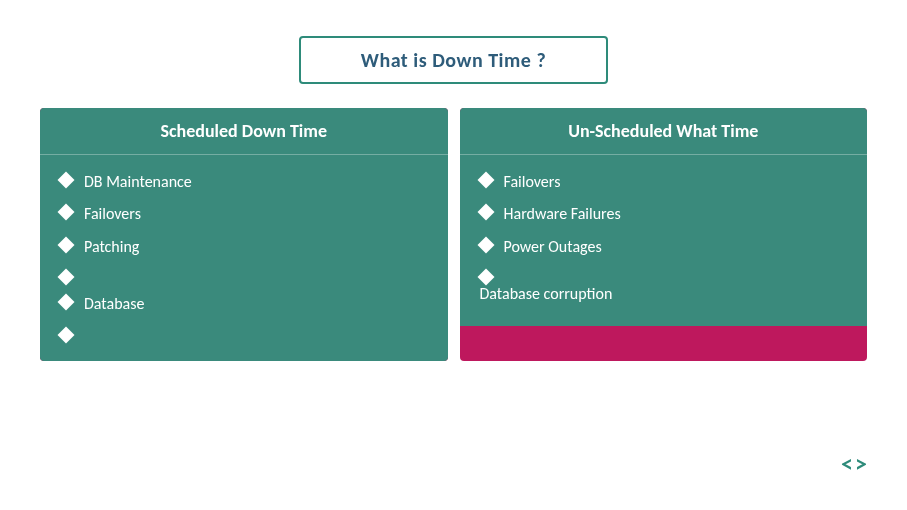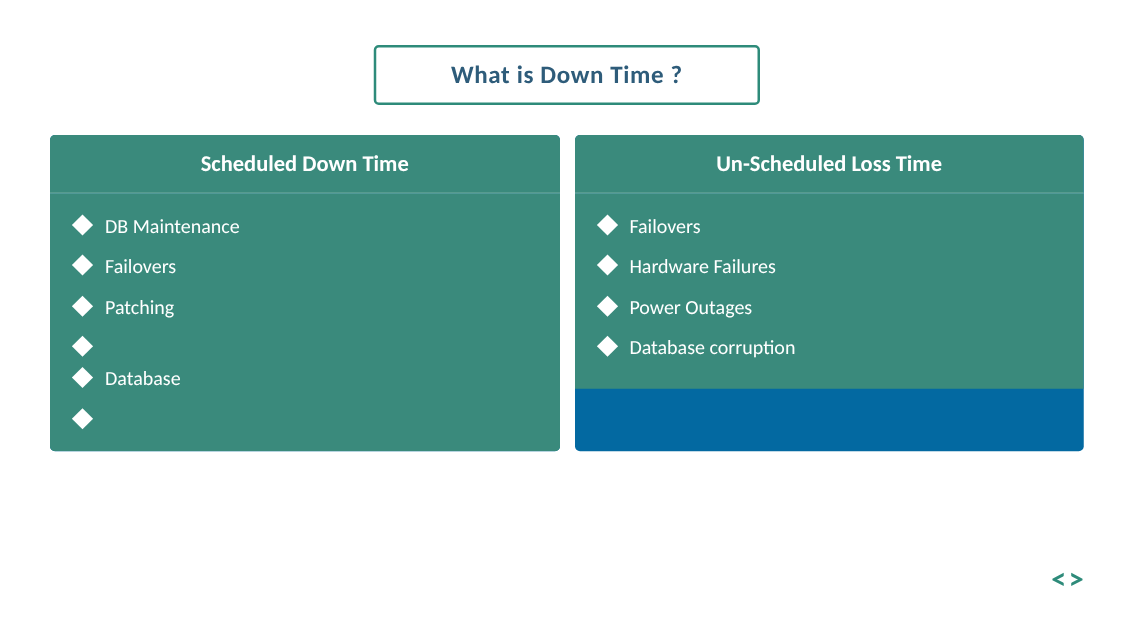--- a/index.html
+++ b/index.html
@@ -34,21 +34,21 @@
 
     .columns {
       display: flex;
       flex-direction: row;
       gap: 12px;
       width: 100%;
     }
 
     .column {
       flex: 1;
-      background: #0369a1;
+      background: #be185d;
       border-radius: 4px;
       overflow: hidden;
     }
 
     .column-header {
       background: #3a8a7c;
       color: #ffffff;
       font-size: 18px;
       font-weight: 600;
       padding: 12px 20px;
@@ -66,20 +66,21 @@
       flex-direction: row;
       align-items: flex-start;
       margin-bottom: 10px;
       color: #ffffff;
       font-size: 16px;
       line-height: 1.4;
     }
 
     .list-item:last-child {
       margin-bottom: 0;
+      flex-direction: column;
     }
 
     .diamond {
       display: inline-block;
       width: 12px;
       height: 12px;
       background: #ffffff;
       transform: rotate(45deg);
       margin-right: 12px;
       margin-top: 3px;
@@ -120,21 +121,21 @@
             <span class="diamond"></span>
             <span>Database</span>
           </div>
           <div class="list-item">
             <span class="diamond"></span>
           </div>
         </div>
       </div>
 
       <div class="column">
-        <div class="column-header">Un-Scheduled Loss Time</div>
+        <div class="column-header">Un-Scheduled What Time</div>
         <div class="column-body">
           <div class="list-item">
             <span class="diamond"></span>
             <span>Failovers</span>
           </div>
           <div class="list-item">
             <span class="diamond"></span>
             <span>Hardware Failures</span>
           </div>
           <div class="list-item">

